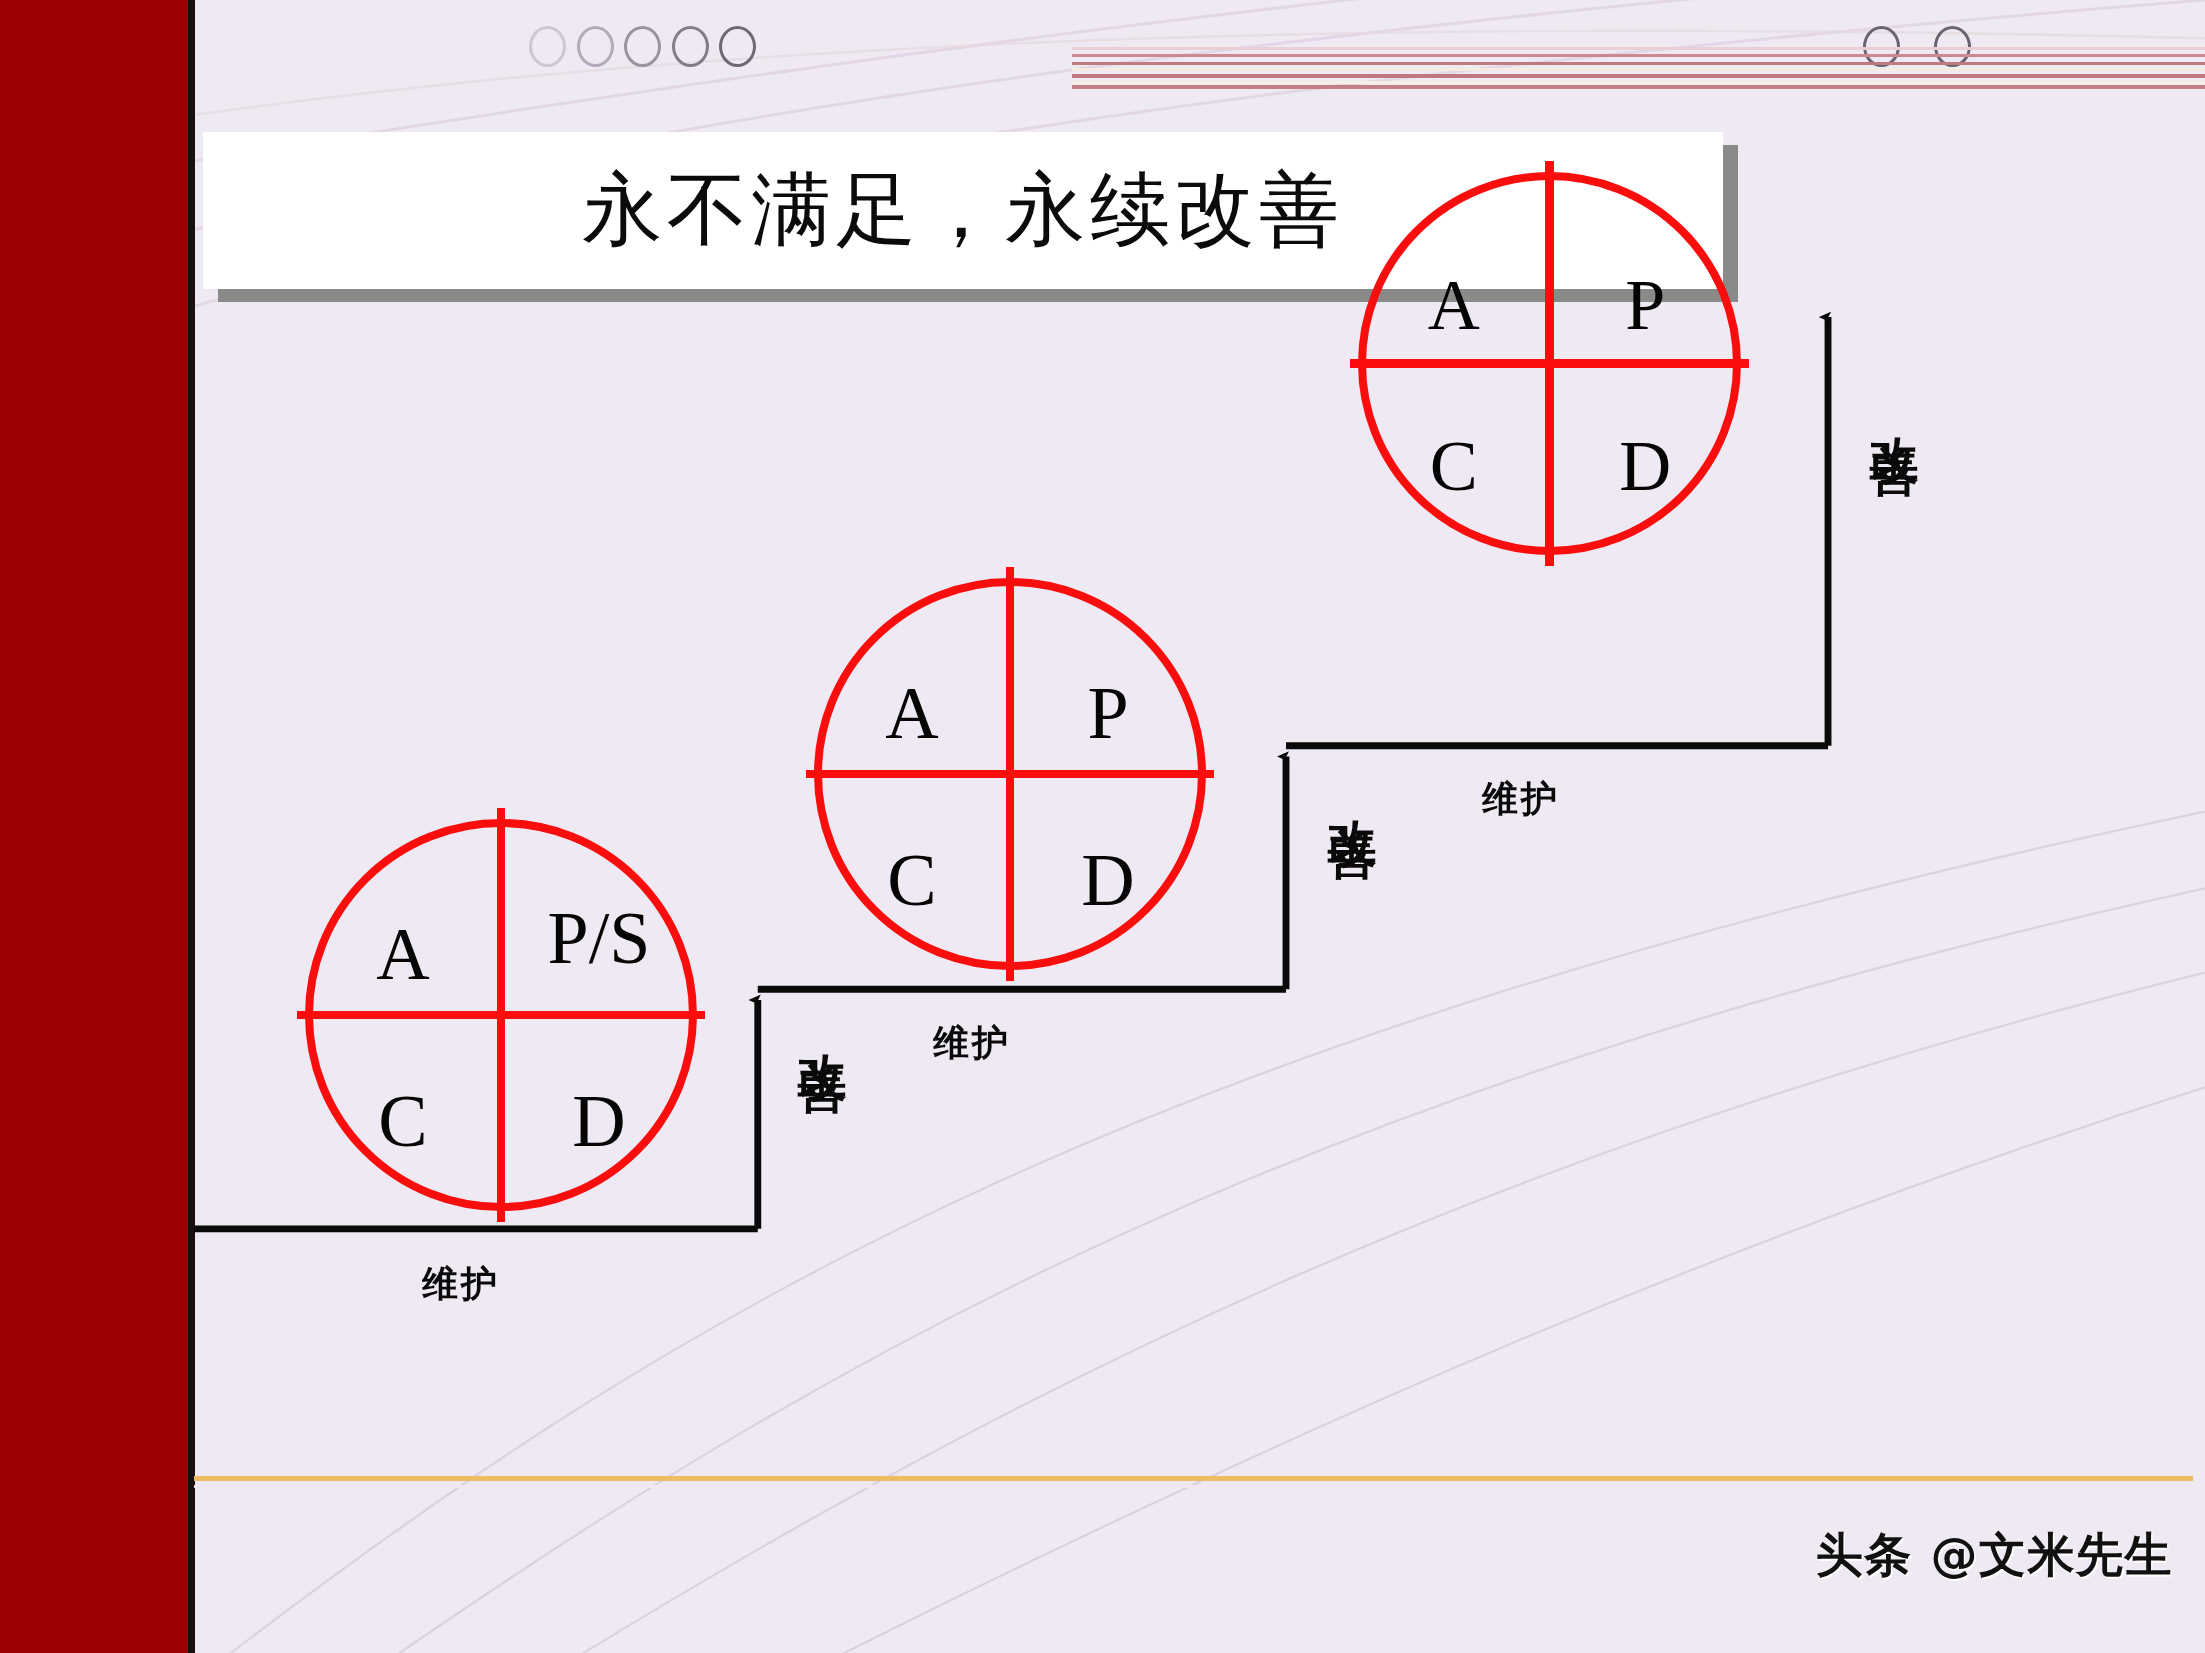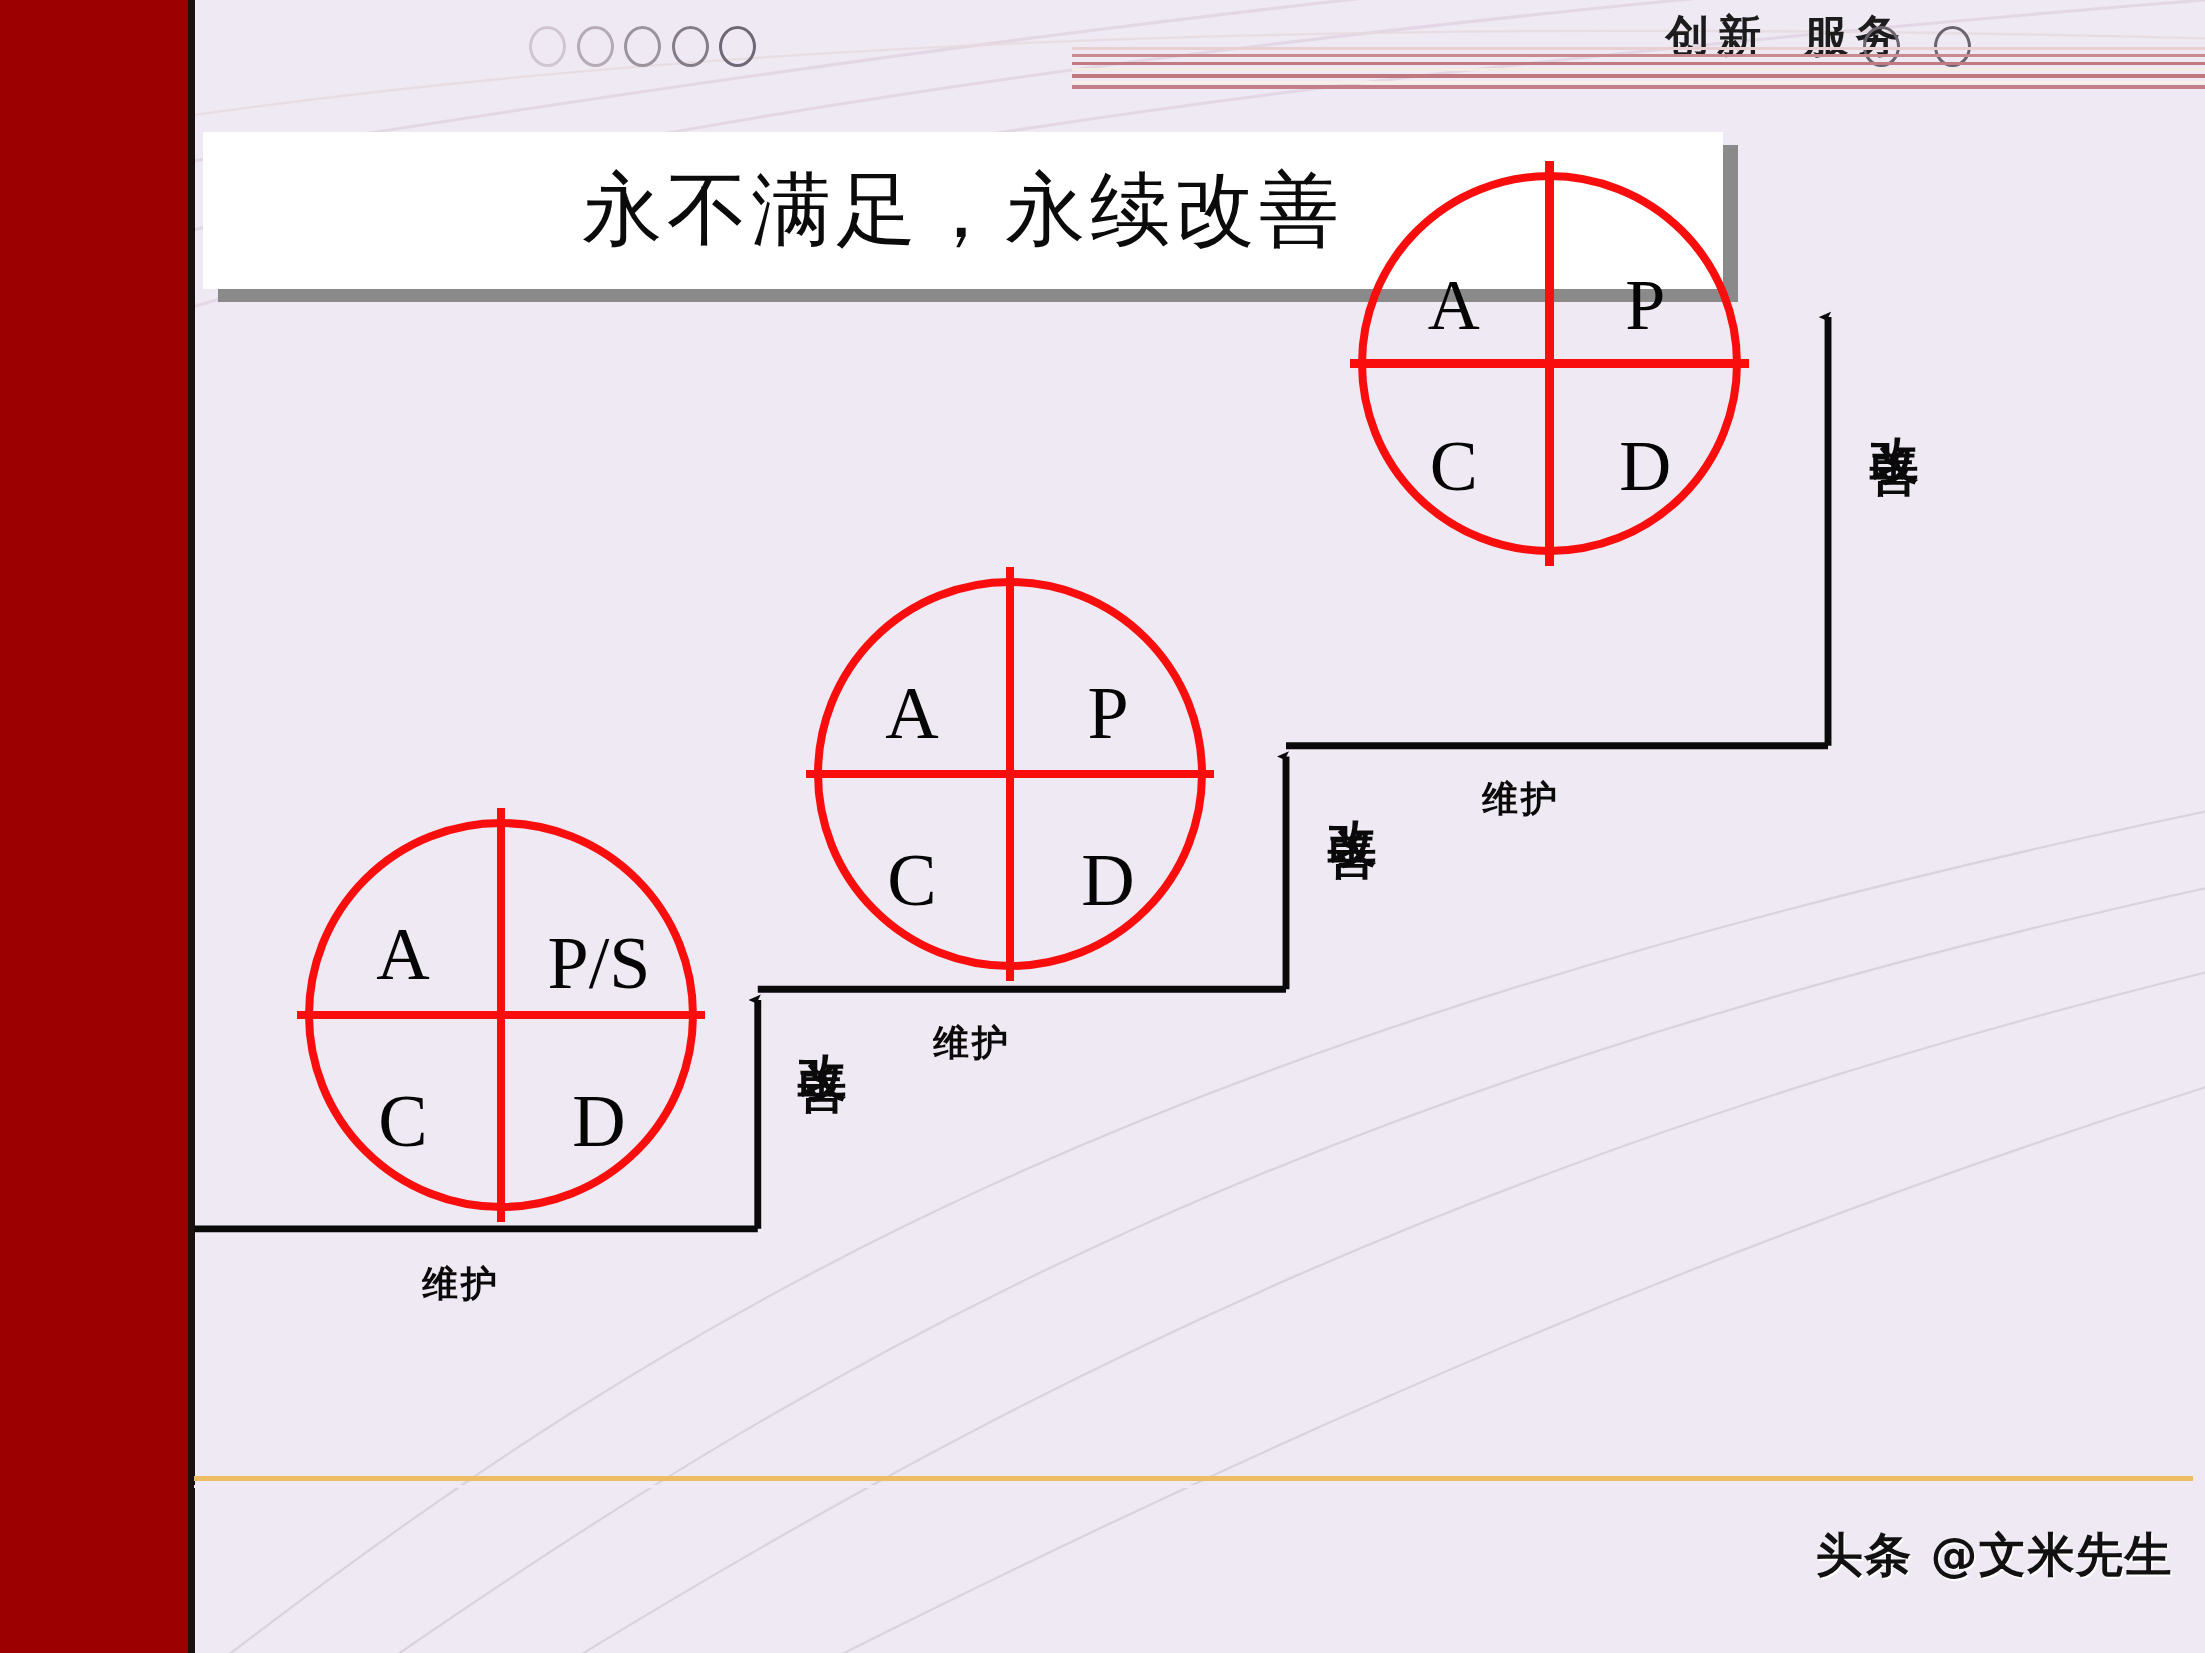--- a/index.html
+++ b/index.html
@@ -101,24 +101,20 @@
   <div class="header">
 
     <div class="hcircles">
       <div class="hcircle" style="left:335px;border-color:#cfc6d2;"></div>
       <div class="hcircle" style="left:383px;border-color:#b4aab8;"></div>
       <div class="hcircle" style="left:430px;border-color:#9b92a0;"></div>
       <div class="hcircle" style="left:478px;border-color:#857c8a;"></div>
       <div class="hcircle" style="left:525px;border-color:#6f6775;"></div>
     </div>
 
-    <div class="brand">
-      <span>创新</span>
-      <span>服务</span>
-    </div>
 
     <div class="hcircles">
       <div class="hcircle" style="left:1669px;border-color:#6b636f;"></div>
       <div class="hcircle" style="left:1740px;border-color:#6b636f;"></div>
     </div>
 
     <div class="stripes">
       <i style="top:0px;height:3.1px;background:#e8cfd2;"></i>
       <i style="top:6.9px;height:3.1px;background:#c98a8f;"></i>
       <i style="top:14.5px;height:3.8px;background:#bf7b81;"></i>
@@ -159,21 +155,21 @@
     </svg>
 
     <div class="pdca" style="left:111px;top:727px;width:392px;height:392px;">
       <div class="ring"></div>
       <div class="vline"></div>
       <div class="hline"></div>
       <div class="q tl">
         <span style="font-size:74px;margin-bottom:18.4px;">A</span>
       </div>
       <div class="q tr">
-        <span style="font-size:74px;margin-bottom:9px;text-align:center;">P/S</span>
+        <span style="font-size:74px;margin-bottom:34px;text-align:center;">P/S</span>
       </div>
       <div class="q bl">
         <span style="font-size:74px;margin-top:64px;">C</span>
       </div>
       <div class="q br">
         <span style="font-size:74px;margin-top:64px;">D</span>
       </div>
     </div>
 
     <div class="pdca" style="left:620px;top:486px;width:392px;height:392px;">

